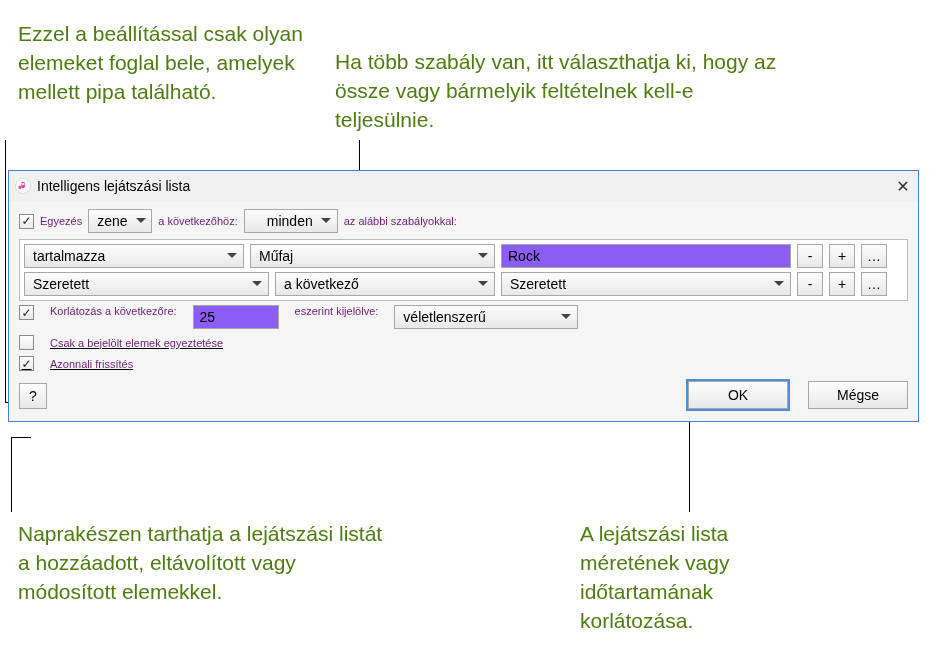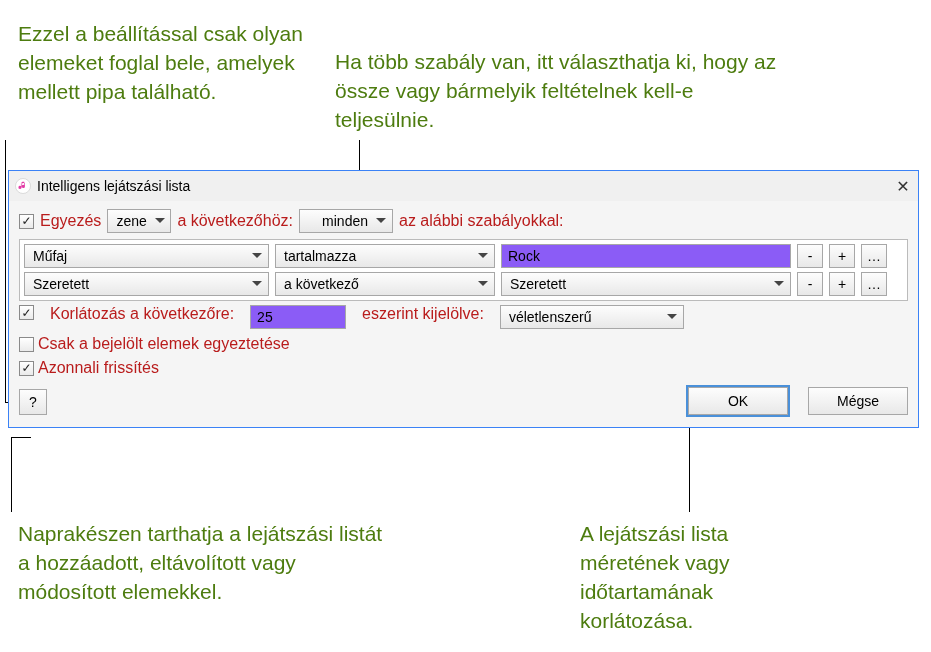--- a/index.html
+++ b/index.html
@@ -58,22 +58,22 @@
     padding: 8px 10px 12px 10px;
   }
   .row {
     display: flex;
     align-items: center;
     gap: 6px;
     margin-bottom: 6px;
     font-size: 14px;
   }
   .label {
-    font-size: 16px;
-    color: #b91c1c;
+    font-size: 11px;
+    color: #701a75;
   }
   .select {
     display: inline-flex;
     align-items: center;
     justify-content: space-between;
     border: 1px solid #a7a7a7;
     background: linear-gradient(#fdfdfd, #e8e8e8);
     height: 24px;
     padding: 0 6px 0 8px;
     font-size: 14px;
@@ -142,23 +142,24 @@
   .bottom-row {
     margin-top: 4px;
     display: flex;
     align-items: flex-start;
     gap: 16px;
     font-size: 14px;
   }
   .checkbox-row {
     display: flex;
     align-items: center;
-    gap: 4px;
+    gap: 16px;
     margin-top: 6px;
     font-size: 14px;
+    text-decoration: underline;
   }
   .help-btn {
     width: 28px; height: 26px;
     border: 1px solid #a7a7a7;
     background: linear-gradient(#fdfdfd,#e8e8e8);
     display: inline-flex;
     align-items: center; justify-content: center;
     font-size: 14px;
     cursor: pointer;
     margin-top: 6px;
@@ -235,26 +236,26 @@
       <span class="select" style="width:94px;justify-content:flex-end;">
         <span>minden</span>
         <span class="chev"></span>
       </span>
       <span class="label">az alábbi szabályokkal:</span>
     </div>
 
     <div class="rules-box">
 
       <div class="rule-row">
+        <span class="select rule-op">
+          <span>tartalmazza</span>
+          <span class="chev"></span>
+        </span>
         <span class="select rule-field">
           <span>Műfaj</span>
-          <span class="chev"></span>
-        </span>
-        <span class="select rule-op">
-          <span>tartalmazza</span>
           <span class="chev"></span>
         </span>
         <input class="textinput rule-value-text" value="Rock" style="">
         <span class="rule-btn">-</span>
         <span class="rule-btn">+</span>
         <span class="rule-btn">…</span>
       </div>
 
       <div class="rule-row">
         <span class="select rule-field">
@@ -271,21 +272,21 @@
         </span>
         <span class="rule-btn">-</span>
         <span class="rule-btn">+</span>
         <span class="rule-btn">…</span>
       </div>
     </div>
 
     <div class="bottom-row">
       <span class="checkbox checked"></span>
       <span class="label">Korlátozás a következőre:</span>
-      <input class="textinput" style="width: 96px;" value="25">
+      <input class="textinput" style="width: 86px;" value="25">
       <span class="label">eszerint kijelölve:</span>
       <span class="select" style="width:184px;">
         <span>véletlenszerű</span>
         <span class="chev"></span>
       </span>
     </div>
 
     <div class="checkbox-row">
       <span class="checkbox"></span>
       <span class="label">Csak a bejelölt elemek egyeztetése</span>

